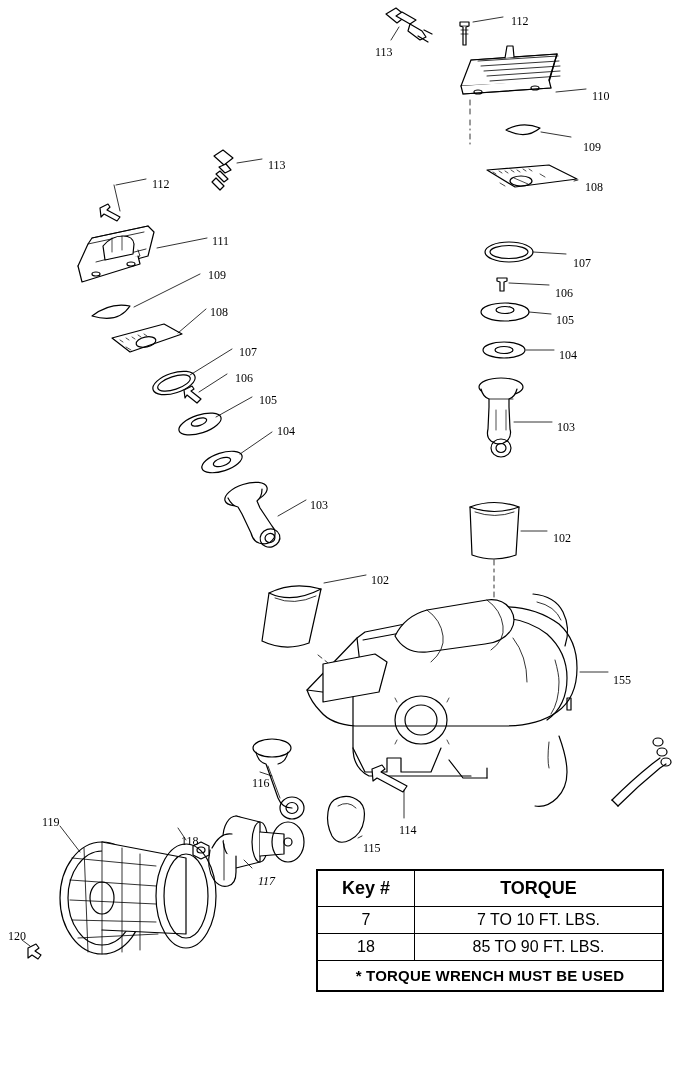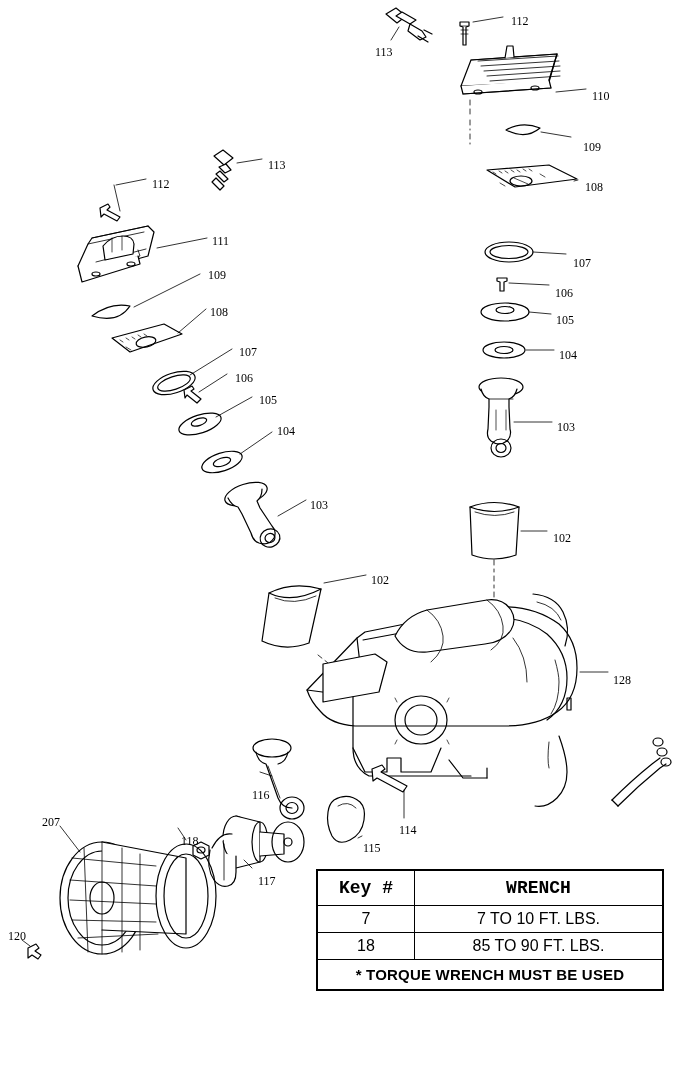--- a/index.html
+++ b/index.html
@@ -54,21 +54,20 @@
   }
   .torque-table td, .torque-table th {
     border: 1.5px solid #000;
     text-align: center;
     color: #000;
   }
   .torque-table th {
     font-size: 18px;
     font-weight: bold;
     padding: 7px 2px;
-    font-family: Liberation Mono, monospace;
   }
   .torque-table td {
     font-size: 16px;
     padding: 4px 2px;
   }
   .torque-table .col-key { width: 92px; }
   .torque-table .note {
     font-size: 15px;
     font-weight: bold;
     padding: 6px 2px;
@@ -361,47 +360,47 @@
   <div class="callout" style="left:375px; top:45px;">113</div>
   <div class="callout" style="left:592px; top:89px;">110</div>
   <div class="callout" style="left:583px; top:140px;">109</div>
   <div class="callout" style="left:585px; top:180px;">108</div>
   <div class="callout" style="left:573px; top:256px;">107</div>
   <div class="callout" style="left:555px; top:286px;">106</div>
   <div class="callout" style="left:556px; top:313px;">105</div>
   <div class="callout" style="left:559px; top:348px;">104</div>
   <div class="callout" style="left:557px; top:420px;">103</div>
   <div class="callout" style="left:553px; top:531px;">102</div>
-  <div class="callout" style="left:613px; top:673px;">128</div>
+  <div class="callout" style="left:613px; top:673px;">155</div>
 
   <div class="callout" style="left:268px; top:158px;">113</div>
   <div class="callout" style="left:152px; top:177px;">112</div>
   <div class="callout" style="left:212px; top:234px;">111</div>
   <div class="callout" style="left:208px; top:268px;">109</div>
   <div class="callout" style="left:210px; top:305px;">108</div>
   <div class="callout" style="left:239px; top:345px;">107</div>
   <div class="callout" style="left:235px; top:371px;">106</div>
   <div class="callout" style="left:259px; top:393px;">105</div>
   <div class="callout" style="left:277px; top:424px;">104</div>
   <div class="callout" style="left:310px; top:498px;">103</div>
   <div class="callout" style="left:371px; top:573px;">102</div>
 
-  <div class="callout" style="left:252px; top:776px;margin-top:12px;">116</div>
+  <div class="callout" style="left:252px; top:776px;">116</div>
   <div class="callout" style="left:363px; top:841px;">115</div>
   <div class="callout" style="left:399px; top:823px;">114</div>
   <div class="callout" style="left:166px; top:834px;margin-left:15px;">118</div>
-  <div class="callout" style="left:42px; top:815px;">207</div>
-  <div class="callout" style="left:258px; top:874px;">117</div>
+  <div class="callout" style="left:42px; top:815px;">119</div>
+  <div class="callout" style="left:258px; top:874px;font-style:italic;">117</div>
   <div class="callout" style="left:8px; top:929px;">120</div>
 
   <table class="torque-table">
     <thead>
       <tr>
         <th class="col-key">Key #</th>
-        <th>WRENCH</th>
+        <th>TORQUE</th>
       </tr>
     </thead>
     <tbody>
       <tr>
         <td>7</td>
         <td>7 TO 10 FT. LBS.</td>
       </tr>
       <tr>
         <td>18</td>
         <td>85 TO 90 FT. LBS.</td>

